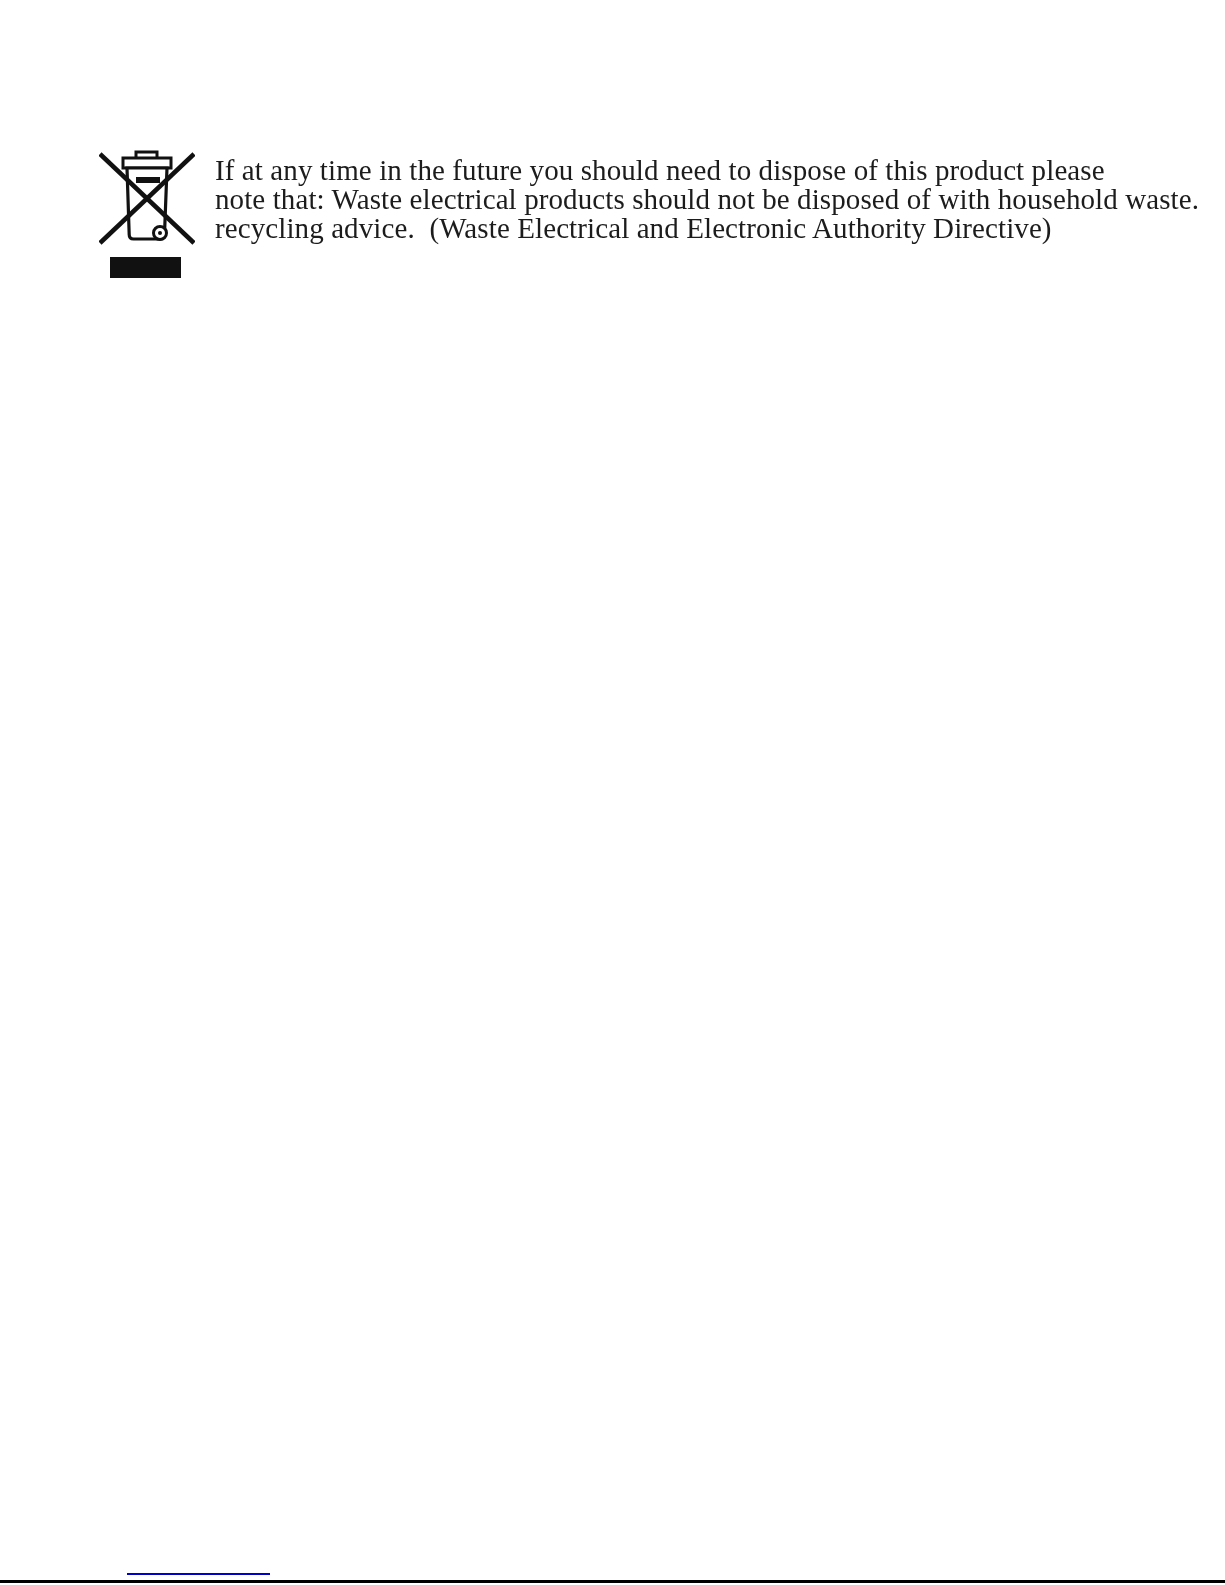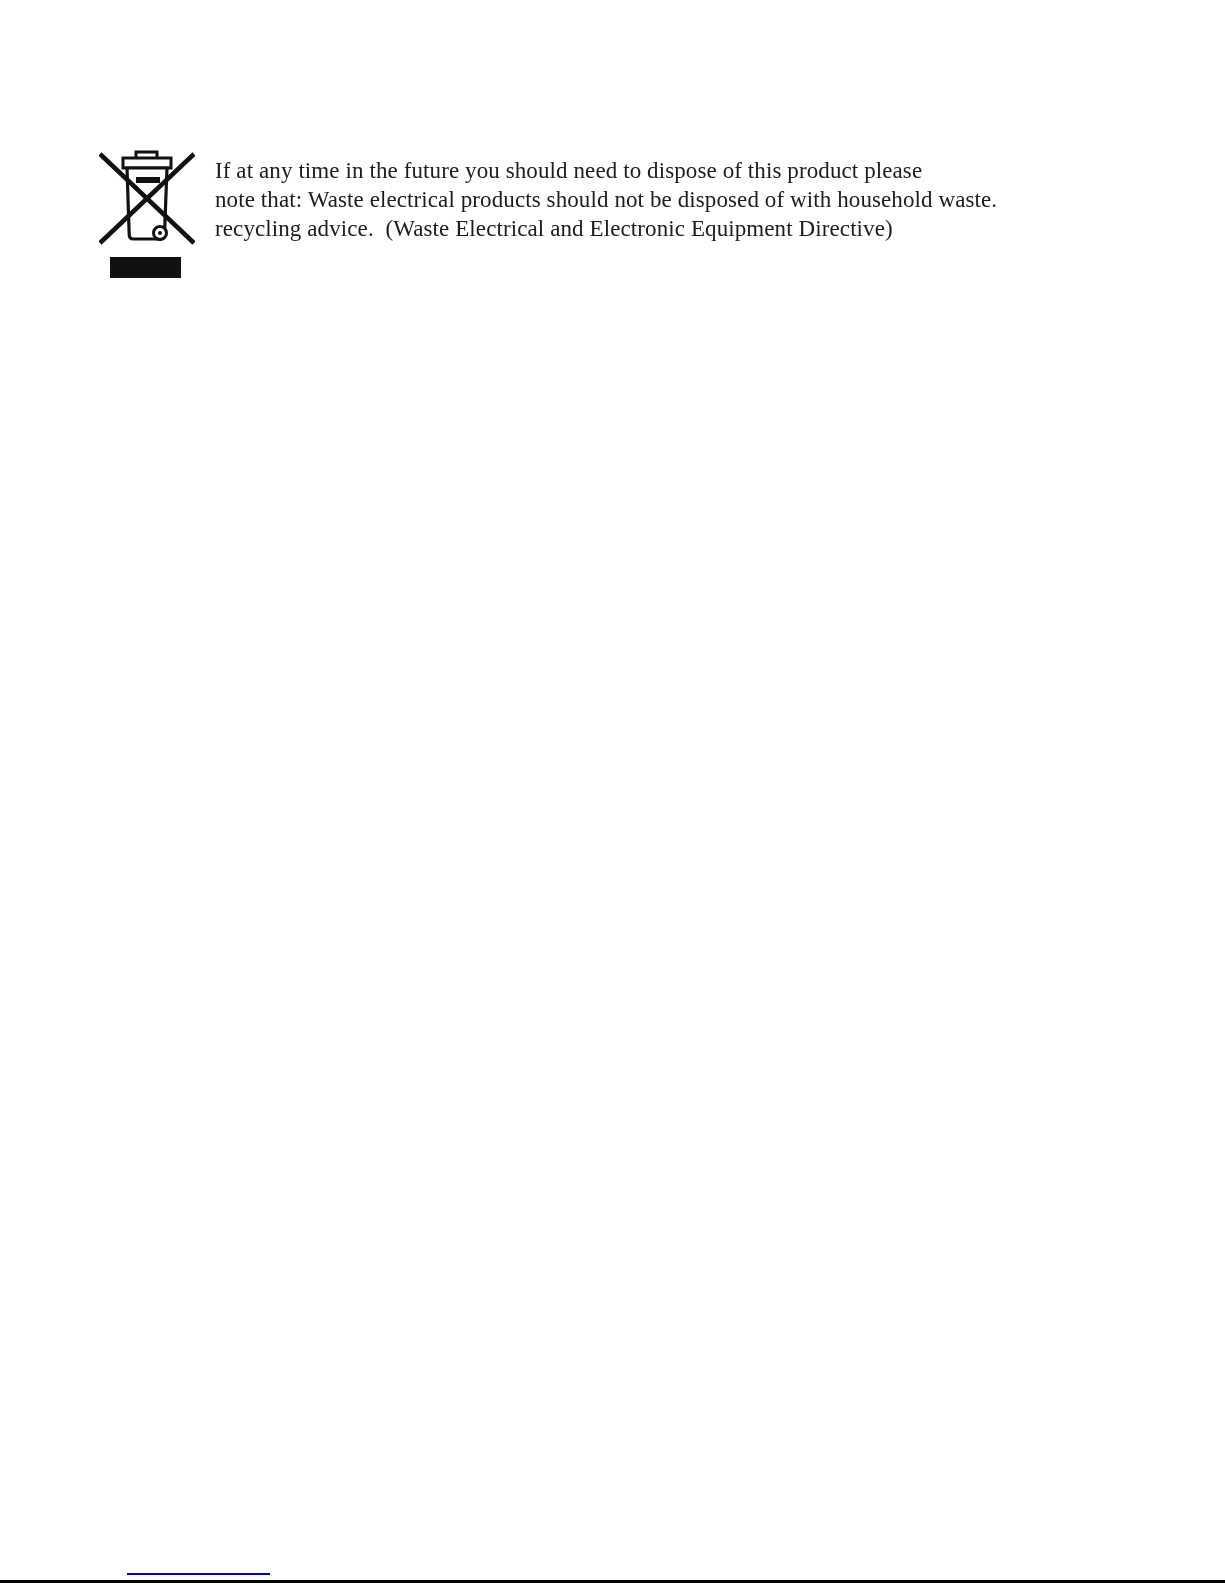--- a/index.html
+++ b/index.html
@@ -21,21 +21,21 @@
     top: 150px;
     width: 96px;
     height: 128px;
   }
   .notice-text {
     position: absolute;
     left: 215px;
     top: 156px;
     width: 860px;
     color: #1c1c1c;
-    font-size: 23px;
+    font-size: 29px;
     line-height: 29px;
     letter-spacing: 0.1px;
   }
   .notice-line {
     white-space: pre;
   }
   .footer-link-underline {
     position: absolute;
     left: 127px;
     top: 1573px;
@@ -71,20 +71,20 @@
 
     <line x1="1" y1="4" x2="95" y2="93" stroke="#111111" stroke-width="4.5"></line>
     <line x1="95" y1="4" x2="1" y2="93" stroke="#111111" stroke-width="4.5"></line>
 
     <rect x="11" y="107" width="71" height="21" fill="#111111"></rect>
   </svg>
 
   <div class="notice-text" style="color: rgb(28, 28, 28);">
     <div class="notice-line">If at any time in the future you should need to dispose of this product please</div>
     <div class="notice-line">note that: Waste electrical products should not be disposed of with household waste.</div>
-    <div class="notice-line">recycling advice.  (Waste Electrical and Electronic Equipment Directive)</div>
+    <div class="notice-line">recycling advice.  (Waste Electrical and Electronic Authority Directive)</div>
   </div>
 
   <div class="footer-link-underline" style="background: rgb(0, 0, 204);"></div>
 
   <div class="page-bottom-border" style="background: rgb(0, 0, 0);"></div>
 
 </div>
 
 </body></html>

